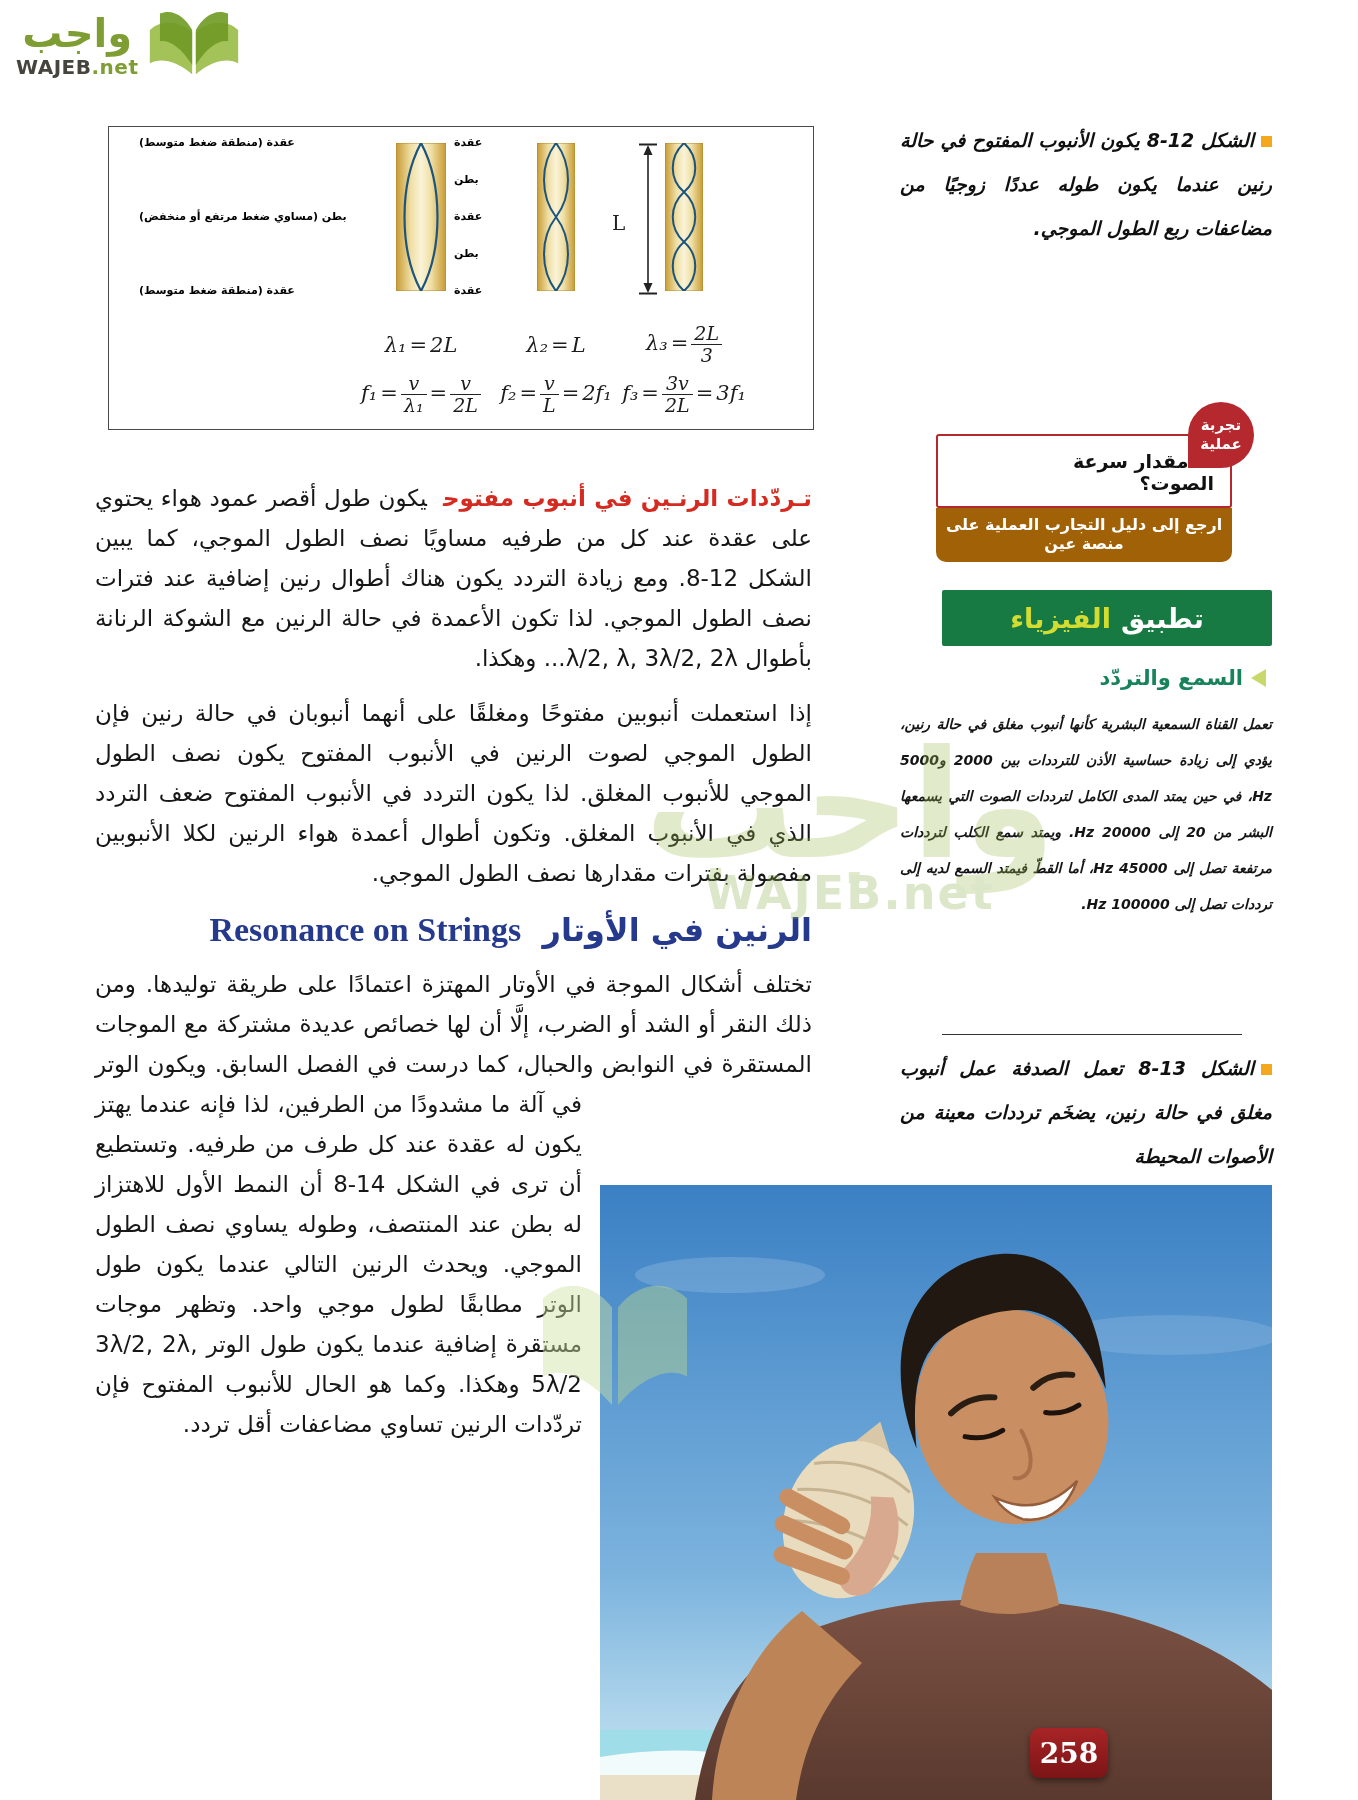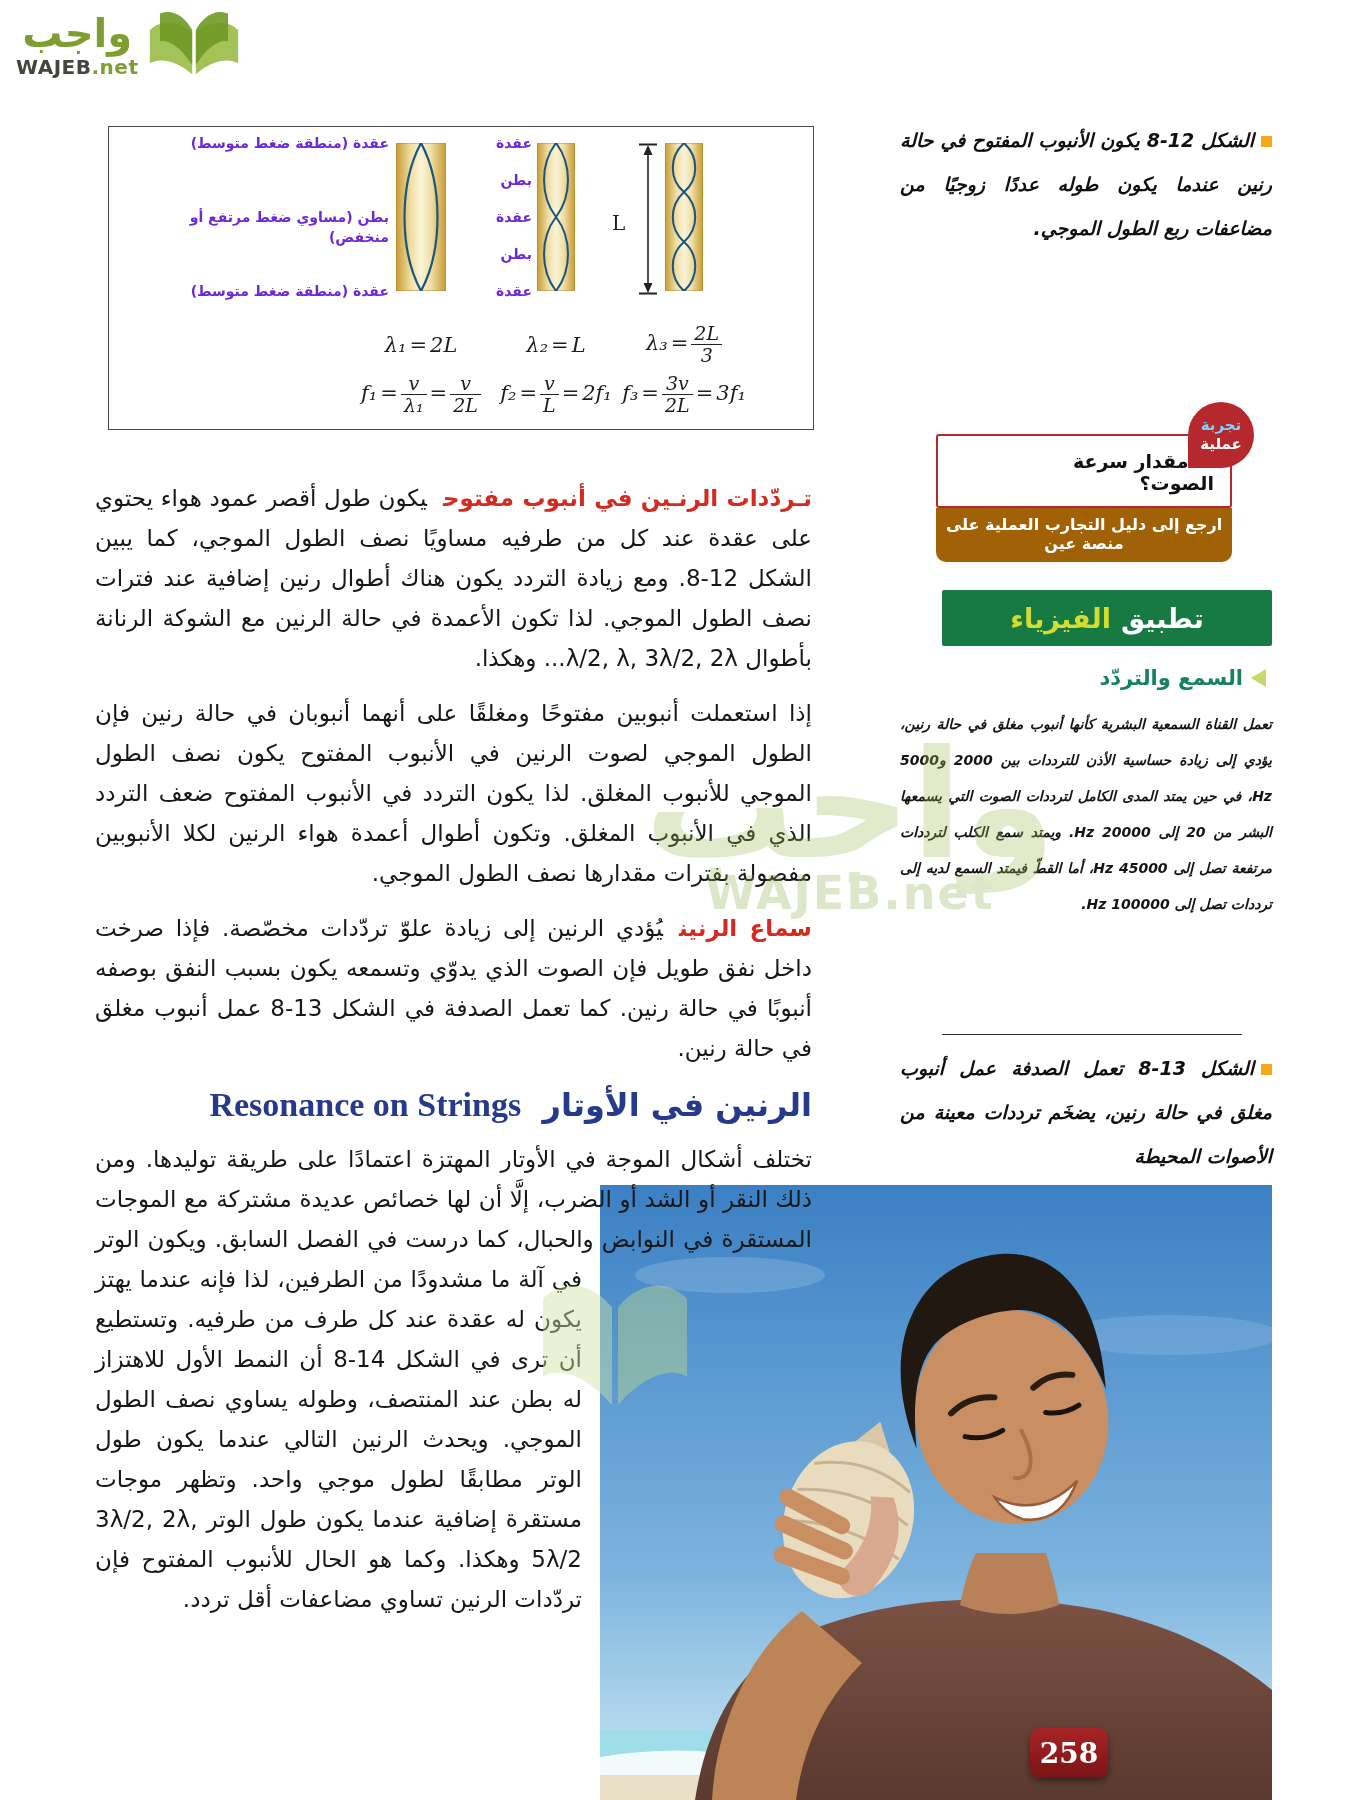--- a/index.html
+++ b/index.html
@@ -10,21 +10,21 @@
   .logo{position:absolute;top:6px;left:16px;display:flex;align-items:center;gap:10px;direction:ltr;}
   .logo-txt{display:flex;flex-direction:column;align-items:center;line-height:1;}
   .logo-ar{color:#7e9e33;font-size:40px;font-weight:bold;}
   .logo-en{font-size:20px;font-weight:bold;color:#45453d;letter-spacing:.5px;margin-top:4px;}
   .logo-en .net{color:#7e9e33;}
 
   
   .figure{position:absolute;left:108px;top:126px;width:704px;height:302px;background:#fff;
           border:1.5px solid #4a4a4a;direction:ltr;}
   .tube{position:absolute;top:16px;}
-  .tube-label{position:absolute;font-size:14px;font-weight:bold;color:#6d28d9;text-align:right;direction:rtl;line-height:20px;}
+  .tube-label{position:absolute;font-size:11px;font-weight:bold;color:#000000;text-align:left;direction:rtl;line-height:20px;}
   .lbl-t1{left:30px;width:250px;}
   .lbl-t2{left:345px;width:78px;}
   .lenlab{position:absolute;left:503px;top:84px;font-family:"DejaVu Serif",serif;font-size:20px;color:#222;}
   .formula{position:absolute;font-family:"DejaVu Serif",serif;font-style:italic;font-size:21px;
            color:#1c1c1c;text-align:center;width:170px;}
   .lam-row{top:206px;}
   .f-row{top:246px;}
   .frac{display:inline-flex;flex-direction:column;vertical-align:middle;font-size:19px;line-height:1.1;text-align:center;}
   .frac .den{border-top:1.5px solid #222;padding:0 3px;}
   .frac .num{padding:0 3px;}
@@ -40,21 +40,21 @@
   .divider{position:absolute;top:916px;right:30px;width:300px;border-top:1.5px solid #333;}
 
   .expbox{position:absolute;top:316px;right:40px;width:296px;}
   .exp-q{border:2px solid #b5282e;border-radius:3px;background:#fff;font-size:19px;font-weight:bold;
          padding:14px 16px 12px 60px;text-align:right;color:#111;}
   .exp-f{background:#a16207;color:#fff;font-size:16px;font-weight:bold;text-align:center;
          padding:7px 6px 9px;border-radius:0 0 10px 10px;}
   .badge{position:absolute;top:284px;right:18px;width:66px;height:66px;background:#b5282e;
          border-radius:50% 50% 50% 0;z-index:3;display:flex;flex-direction:column;
          align-items:center;justify-content:center;line-height:1.25;}
-  .badge .b1{color:#7dd3fc;font-size:15px;font-weight:bold;}
+  .badge .b1{color:#ffffff;font-size:15px;font-weight:bold;}
   .badge .b2{color:#fff;font-size:15px;font-weight:bold;}
 
   .banner{position:absolute;top:472px;right:0;width:330px;height:56px;background:#177a42;
           display:flex;align-items:center;justify-content:center;gap:10px;border-radius:2px;}
   .banner .w1{color:#ffffff;font-size:27px;font-weight:bold;}
   .banner .w2{color:#d3dc31;font-size:27px;font-weight:bold;}
 
   .hear-title{position:absolute;top:548px;right:6px;color:#17835b;font-size:21px;font-weight:bold;
               display:flex;align-items:center;gap:8px;}
   .tri{width:0;height:0;border-top:9px solid transparent;border-bottom:9px solid transparent;
@@ -245,23 +245,20 @@
       <span class="sq"></span><b>الشكل 13-8</b>
       <span>تعمل الصدفة عمل أنبوب مغلق في حالة رنين، يضخَم ترددات معينة من الأصوات المحيطة</span>
     </div>
   </div>
 
   <div class="main">
     <p>
       <span class="lead">تـردّدات الرنـين في أنبوب مفتوح</span><span>يكون طول أقصر عمود هواء يحتوي على عقدة عند كل من طرفيه مساويًا نصف الطول الموجي، كما يبين الشكل 12-8. ومع زيادة التردد يكون هناك أطوال رنين إضافية عند فترات نصف الطول الموجي. لذا تكون الأعمدة في حالة الرنين مع الشوكة الرنانة بأطوال λ/2, λ, 3λ/2, 2λ... وهكذا.</span>
     </p>
     <p>إذا استعملت أنبوبين مفتوحًا ومغلقًا على أنهما أنبوبان في حالة رنين فإن الطول الموجي لصوت الرنين في الأنبوب المفتوح يكون نصف الطول الموجي للأنبوب المغلق. لذا يكون التردد في الأنبوب المفتوح ضعف التردد الذي في الأنبوب المغلق. وتكون أطوال أعمدة هواء الرنين لكلا الأنبوبين مفصولة بفترات مقدارها نصف الطول الموجي.</p>
-    <p>
-      <span class="lead">سماع الرنين</span><span>يُؤدي الرنين إلى زيادة علوّ تردّدات مخصّصة. فإذا صرخت داخل نفق طويل فإن الصوت الذي يدوّي وتسمعه يكون بسبب النفق بوصفه أنبوبًا في حالة رنين. كما تعمل الصدفة في الشكل 13-8 عمل أنبوب مغلق في حالة رنين.</span>
-    </p>
     <div class="h2">
       <span class="h2-ar">الرنين في الأوتار</span>
       <span class="h2-en">Resonance on Strings</span>
     </div>
     <p>
       <span class="photo-spacer"></span><span>تختلف أشكال الموجة في الأوتار المهتزة اعتمادًا على طريقة توليدها. ومن ذلك النقر أو الشد أو الضرب، إلَّا أن لها خصائص عديدة مشتركة مع الموجات المستقرة في النوابض والحبال، كما درست في الفصل السابق. ويكون الوتر في آلة ما مشدودًا من الطرفين، لذا فإنه عندما يهتز يكون له عقدة عند كل طرف من طرفيه. وتستطيع أن ترى في الشكل 14-8 أن النمط الأول للاهتزاز له بطن عند المنتصف، وطوله يساوي نصف الطول الموجي. ويحدث الرنين التالي عندما يكون طول الوتر مطابقًا لطول موجي واحد. وتظهر موجات مستقرة إضافية عندما يكون طول الوتر 3λ/2, 2λ, 5λ/2 وهكذا. وكما هو الحال للأنبوب المفتوح فإن تردّدات الرنين تساوي مضاعفات أقل تردد.</span>
     </p>
   </div>
 
   <div class="photo">

